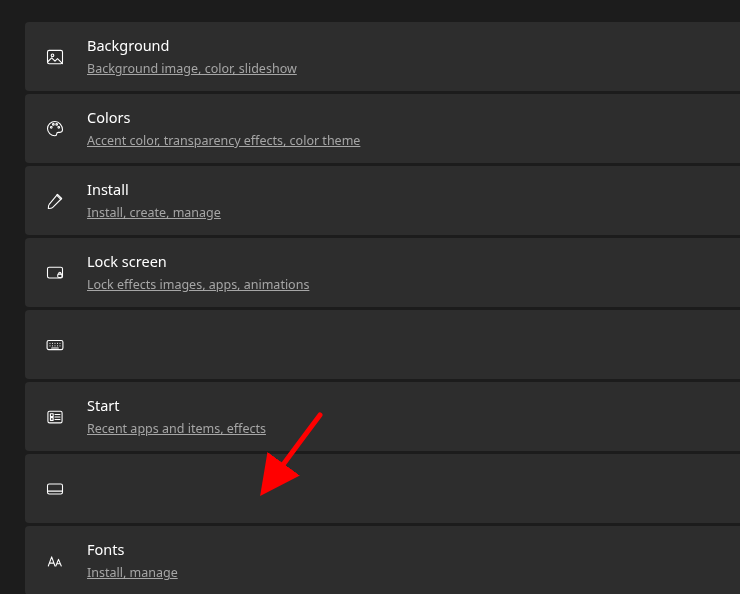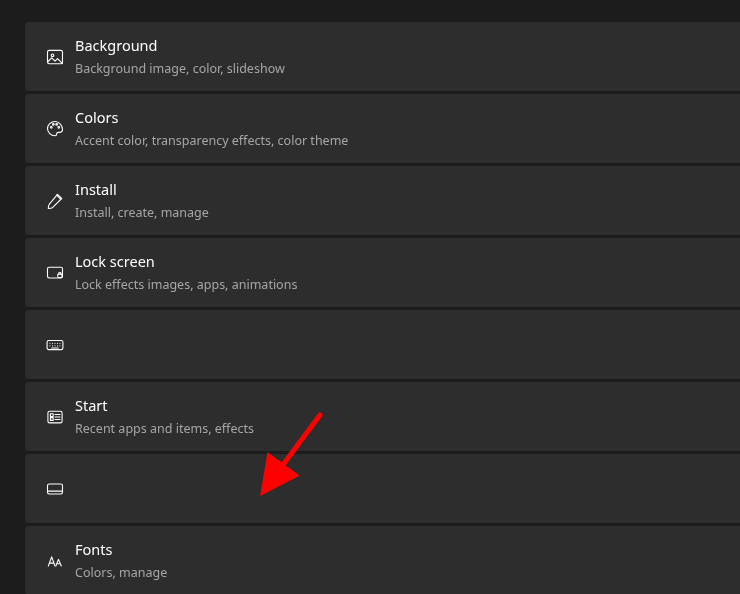--- a/index.html
+++ b/index.html
@@ -44,36 +44,37 @@
   .icon-slot svg {
     width: 20px;
     height: 20px;
     stroke: #ffffff;
     fill: none;
     stroke-width: 1.3;
     stroke-linecap: round;
     stroke-linejoin: round;
   }
   .labels {
-    margin-left: 8px;
+    margin-left: 20px;
     display: flex;
     flex-direction: column;
     gap: 7px;
   }
   .title {
     font-size: 14.5px;
     font-weight: 400;
     color: #ffffff;
     line-height: 1.25;
   }
   .subtitle {
     font-size: 12.5px;
     font-weight: 400;
     color: #a6a6a6;
     line-height: 1.25;
+    text-decoration: underline;
   }
   .arrow {
     position: absolute;
     pointer-events: none;
   }
 </style>
 </head>
 <body>
 
 <div class="page">
@@ -171,21 +172,21 @@
 
     <div class="row">
       <span class="icon-slot">
         <svg viewBox="0 0 24 24">
             <path d="M4 18l4-11 4 11 M5.4 14.5h5.2"></path>
             <path d="M13 18l3.2-8L19.5 18 M14 15.3h4.5"></path>
           </svg>
       </span>
       <div class="labels">
         <span class="title">Fonts</span>
-        <span class="subtitle">Colors, manage</span>
+        <span class="subtitle">Install, manage</span>
       </div>
     </div>
 
   </div>
 
   <svg class="arrow" width="90" height="90" viewBox="0 0 90 90" style="left:250px; top:410px;">
     <defs>
       <marker id="ahead" markerWidth="8" markerHeight="8" refX="6" refY="4" orient="auto">
         <path d="M0,0 L8,4 L0,8 Z" fill="#ff0000"></path>
       </marker>

